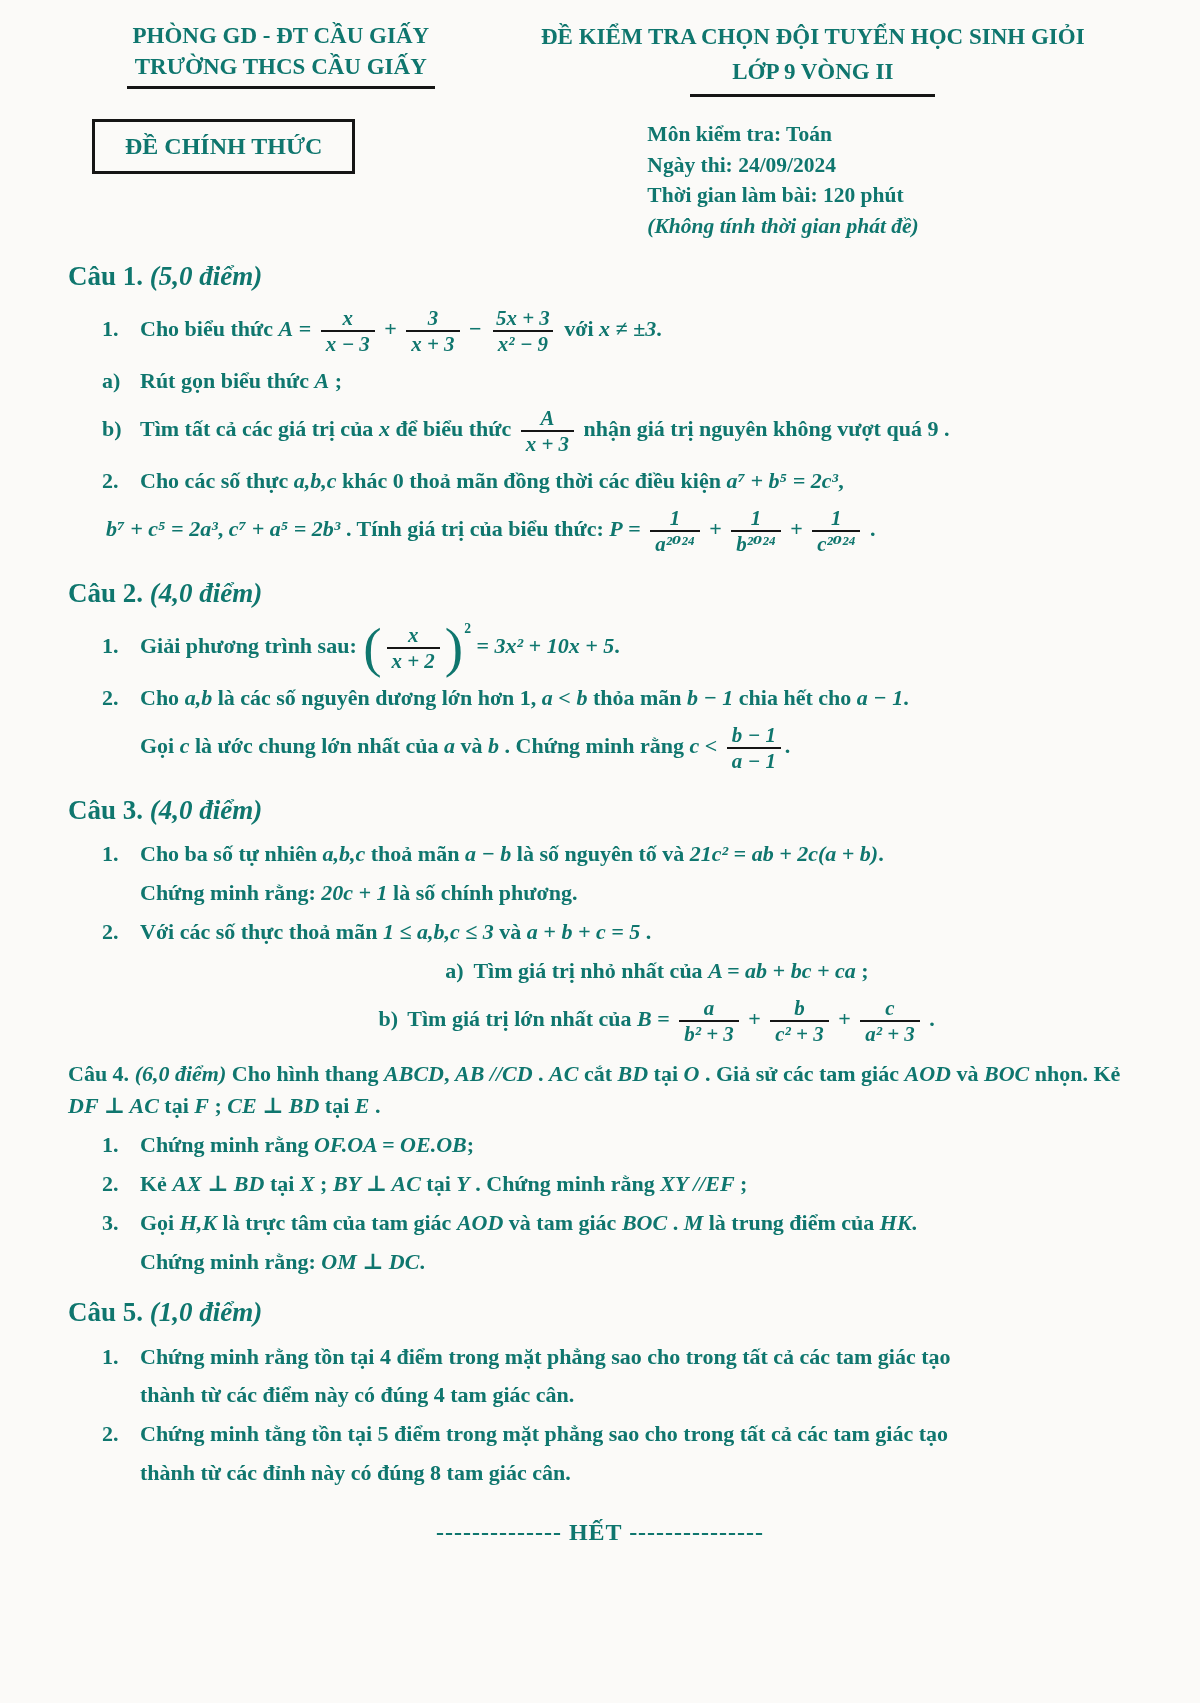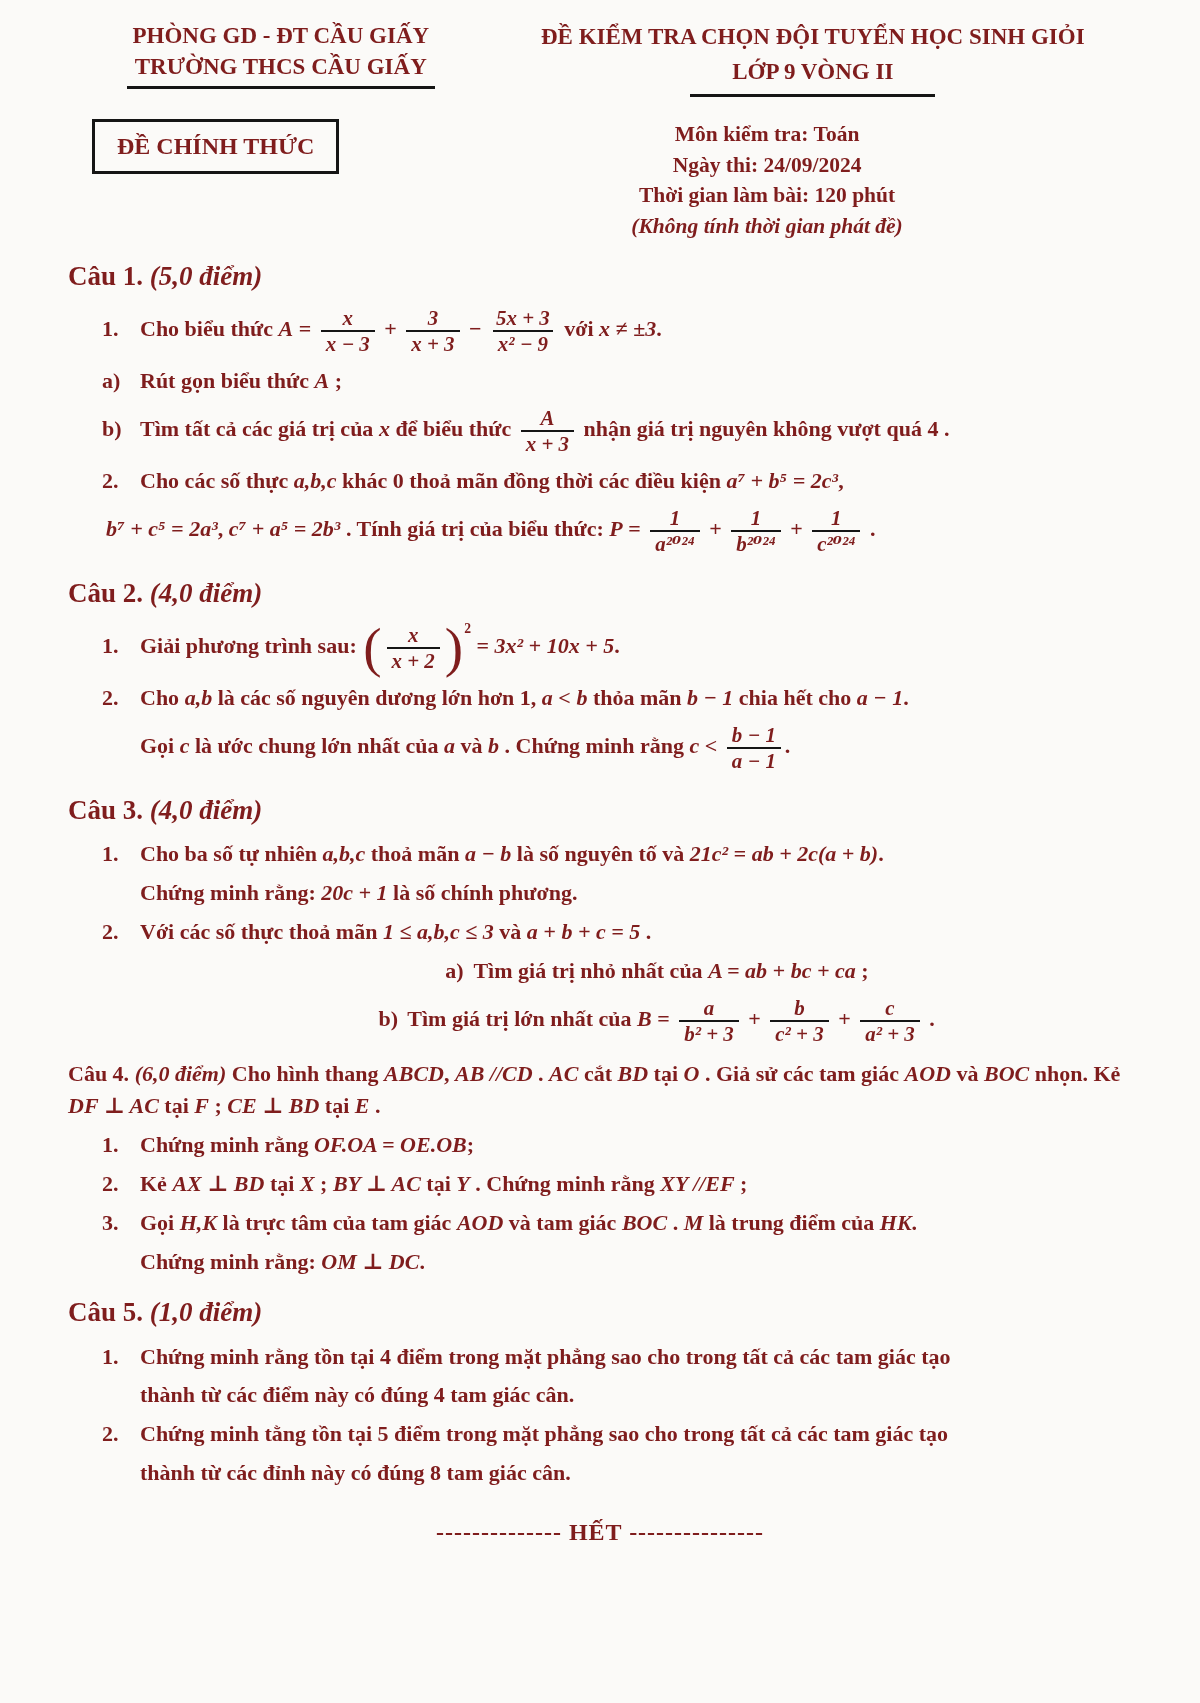--- a/index.html
+++ b/index.html
@@ -1,33 +1,33 @@
 <!DOCTYPE html>
 <html lang="vi"><head>
 <meta charset="utf-8">
 <style>
   html,body{margin:0;padding:0;background:#f4f3f1;}
   .page{
     width:1200px;min-height:1703px;box-sizing:border-box;
-    margin:0 auto;background:#fbfaf8;color:#7f1d1d;
+    margin:0 auto;background:#fbfaf8;color:#0f766e;
     font-family:"Liberation Serif","DejaVu Serif",serif;
     font-weight:600;font-size:22px;line-height:1.45;
     padding:20px 68px 30px 68px;position:relative;
   }
   
   .hdr{display:flex;align-items:flex-start;}
   .hdr-left{width:40%;text-align:center;font-weight:700;font-size:23px;line-height:1.35;}
   .hdr-left .u{display:inline-block;border-bottom:3px solid #151515;padding:0 8px 4px 8px;}
   .hdr-right{width:60%;text-align:center;font-weight:700;font-size:23px;line-height:1.5;}
   .hdr-right .u{display:inline-block;border-bottom:3px solid #151515;padding:0 42px 5px 42px;}
   
   .meta-row{display:flex;align-items:flex-start;margin-top:22px;}
   .stamp{border:3px solid #151515;font-weight:700;font-size:24px;
-         padding:7px 22px;margin-left:24px;white-space:nowrap;}
-  .meta{margin-left:292px;font-size:21.5px;font-weight:700;line-height:1.42;text-align:center;}
+         padding:7px 30px;margin-left:24px;white-space:nowrap;}
+  .meta{margin-left:292px;font-size:21.5px;font-weight:700;line-height:1.42;}
   .meta .note{font-style:italic;}
   
   main{margin-top:14px;}
   section{margin:0 0 10px 0;}
   .line{margin:7px 0;}
   .line.h{font-size:27px;margin:16px 0 8px 0;}
   .sec-title{font-weight:700;}
   .sec-points{font-weight:700;font-style:italic;}
   .ind0{padding-left:0;}
   .ind1{padding-left:34px;}
@@ -86,21 +86,21 @@
               <span class="fn">3</span>
               <span class="fd">x + 3</span>
             </span><span class="txt"> − </span><span class="frac">
               <span class="fn">5x + 3</span>
               <span class="fd">x² − 9</span>
             </span><span class="txt"> với </span><span class="m">x ≠ ±3</span><span class="txt">.</span></span></div>
         <div class="line ind1"><span class="lbl">a)</span><span class="content"><span class="txt">Rút gọn biểu thức </span><span class="m">A</span><span class="txt"> ;</span></span></div>
         <div class="line ind1"><span class="lbl">b)</span><span class="content"><span class="txt">Tìm tất cả các giá trị của </span><span class="m">x</span><span class="txt"> để biểu thức </span><span class="frac">
               <span class="fn">A</span>
               <span class="fd">x + 3</span>
-            </span><span class="txt"> nhận giá trị nguyên không vượt quá 4 .</span></span></div>
+            </span><span class="txt"> nhận giá trị nguyên không vượt quá 9 .</span></span></div>
         <div class="line ind1"><span class="lbl">2.</span><span class="content"><span class="txt">Cho các số thực </span><span class="m">a,b,c</span><span class="txt"> khác 0 thoả mãn đồng thời các điều kiện </span><span class="m">a⁷ + b⁵ = 2c³</span><span class="txt">,</span></span></div>
         <div class="line ind4"><span class="content"><span class="m">b⁷ + c⁵ = 2a³</span><span class="txt">,  </span><span class="m">c⁷ + a⁵ = 2b³</span><span class="txt"> . Tính giá trị của biểu thức: </span><span class="m">P</span><span class="txt"> = </span><span class="frac">
               <span class="fn">1</span>
               <span class="fd">a²⁰²⁴</span>
             </span><span class="txt"> + </span><span class="frac">
               <span class="fn">1</span>
               <span class="fd">b²⁰²⁴</span>
             </span><span class="txt"> + </span><span class="frac">
               <span class="fn">1</span>
               <span class="fd">c²⁰²⁴</span>

